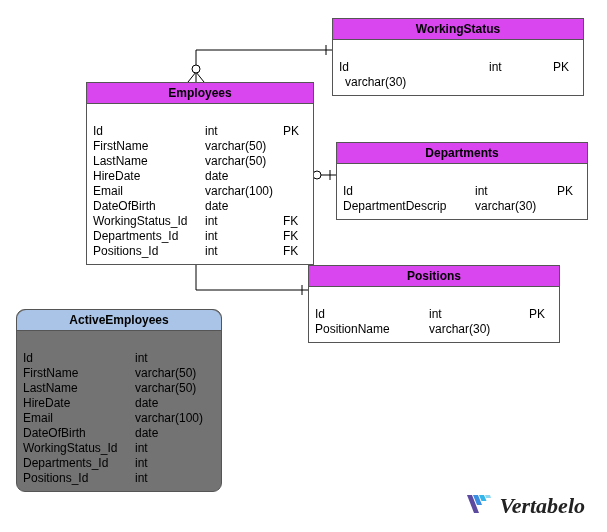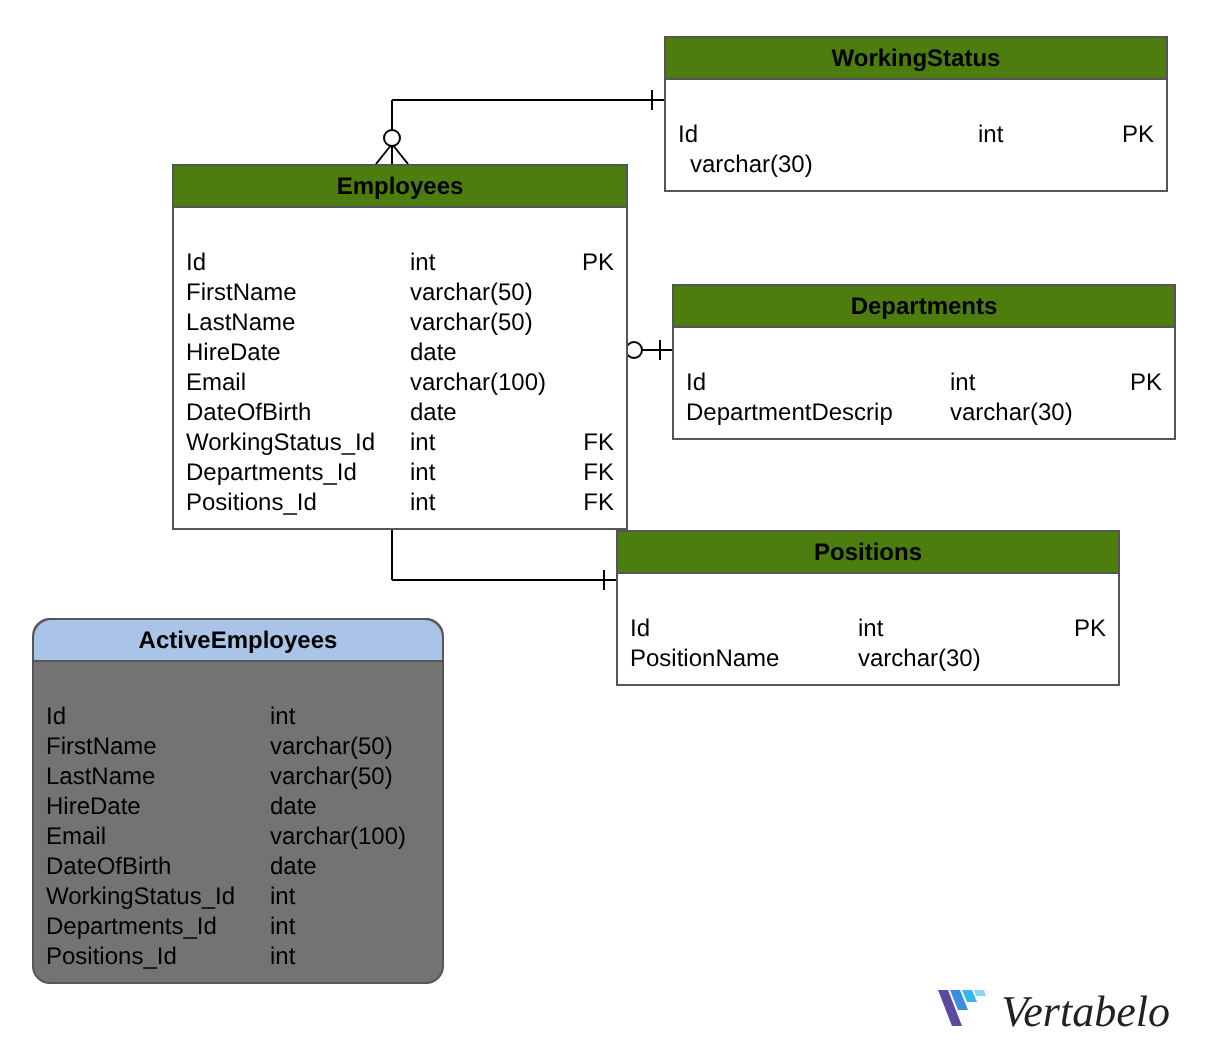--- a/index.html
+++ b/index.html
@@ -1,27 +1,27 @@
 <!DOCTYPE html>
 <html><head>
 <meta charset="utf-8">
 <style>
   body{margin:0;font-family:Arial,Helvetica,sans-serif;font-size:12px;color:#000}
   #stage{position:relative;width:607px;height:532px;background:#fff}
   svg.connectors{position:absolute;top:0;left:0;pointer-events:none}
   .entity{position:absolute;border:1px solid #555;background:#fff;box-sizing:border-box}
   .entity.view{background:#737373;border-radius:9px}
-  .entity .title{font-weight:bold;text-align:center;padding:3px 0;border-bottom:1px solid #555;background:#4d7c0f}
+  .entity .title{font-weight:bold;text-align:center;padding:3px 0;border-bottom:1px solid #555;background:#d946ef}
   .entity.view .title{background:#a9c4e6;border-radius:9px 9px 0 0}
   .entity .rows{padding:20px 6px 5px 6px}
   .row{display:flex;align-items:baseline;line-height:15px}
   .row .nm{flex:0 0 auto}
   .row .tp{flex:1 1 auto;padding-left:6px}
-  .row .key{flex:0 0 24px;text-align:right}
-  .wm{position:absolute;display:flex;align-items:center;gap:6px;font-style:italic;font-weight:400;font-size:22px;font-family:Georgia,"Times New Roman",serif;color:#222}
+  .row .key{flex:0 0 24px;text-align:left}
+  .wm{position:absolute;display:flex;align-items:center;gap:6px;font-style:italic;font-weight:700;font-size:22px;font-family:Georgia,"Times New Roman",serif;color:#222}
   .wm svg{display:block}
   
   #e-employees{left:86px;top:82px;width:228px}
   #e-employees .row .nm{width:106px}
   #e-working{left:332px;top:18px;width:252px}
   #e-working .row .nm{width:144px}
   #e-depts{left:336px;top:142px;width:252px}
   #e-depts .row .nm{width:126px}
   #e-pos{left:308px;top:265px;width:252px}
   #e-pos .row .nm{width:108px}

